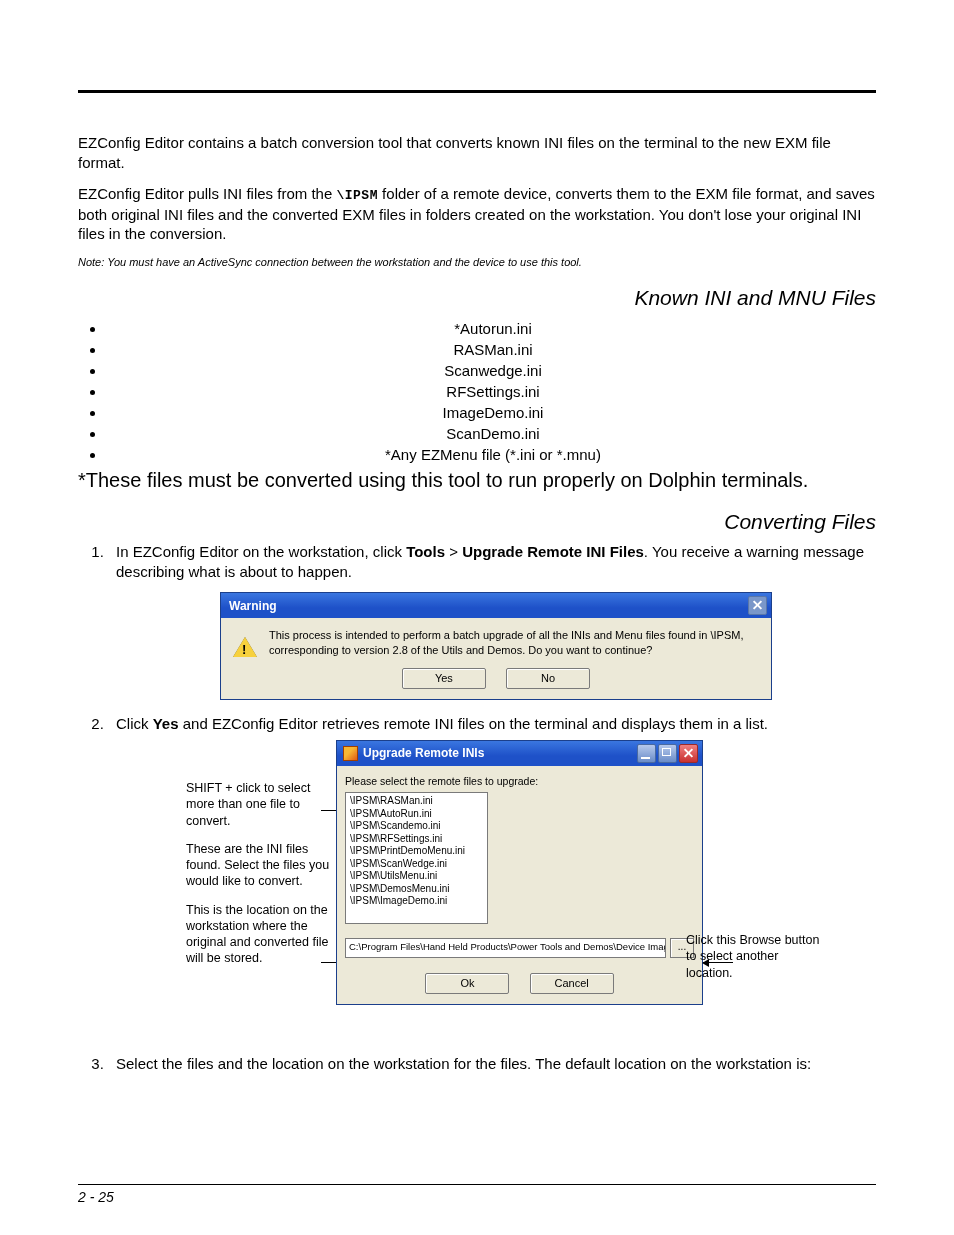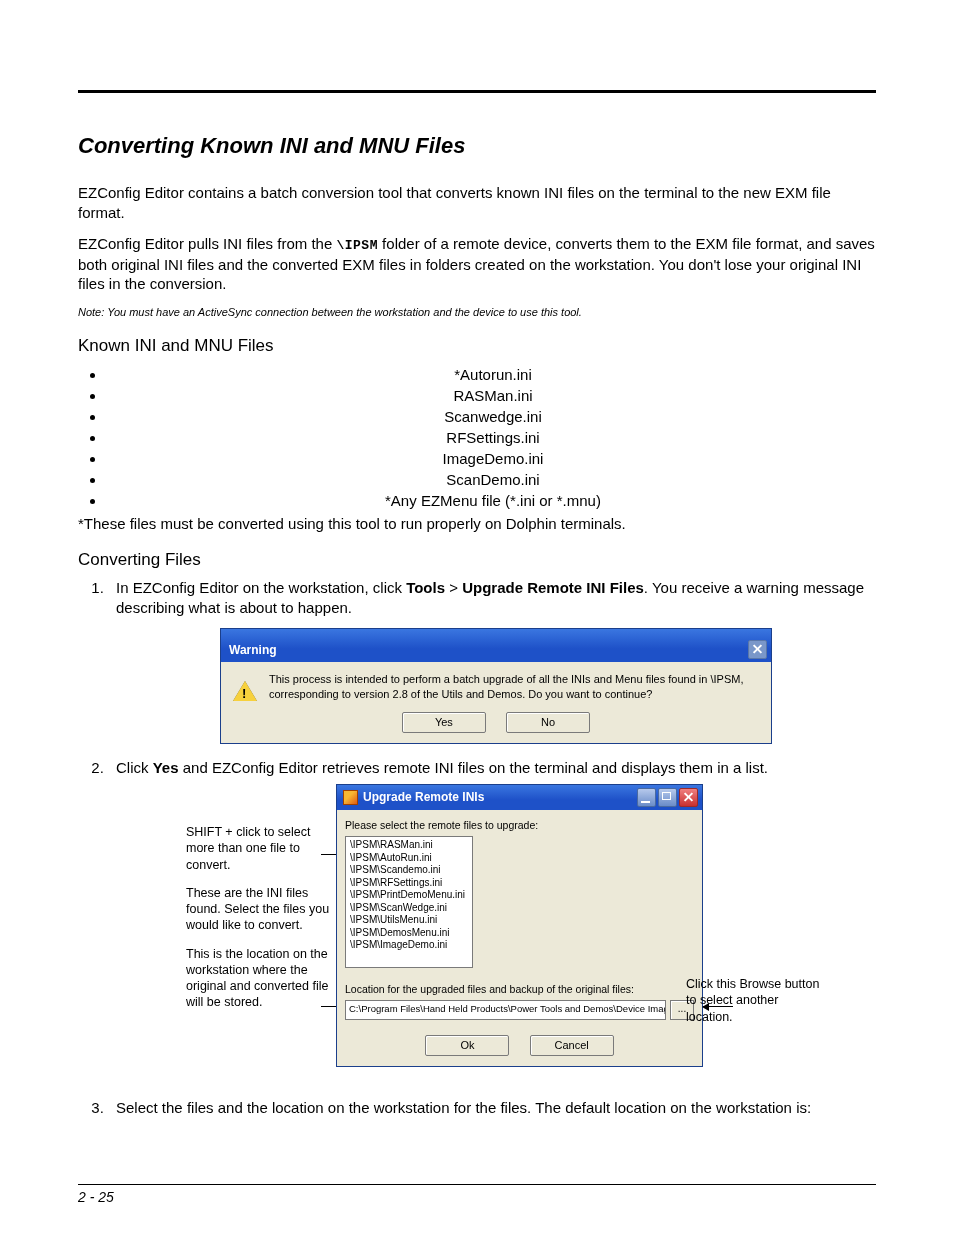--- a/index.html
+++ b/index.html
@@ -37,33 +37,35 @@
     font-size: 13px;
     font-weight: bold;
     letter-spacing: 0.5px;
   }
   p.note {
     font-style: italic;
     font-size: 11px;
     margin: 6px 0 18px 0;
   }
   h2.sub {
+    font-style: italic;
     font-weight: normal;
-    font-size: 17px;
+    font-size: 21px;
     margin: 10px 0 8px 0;
+    text-align: right;
   }
   ul.bullets {
     margin: 0 0 4px 0;
     padding-left: 28px;
     font-size: 15px;
     line-height: 1.4;
   }
   ul.bullets li { padding-left: 4px; text-align: center; }
   p.after-list {
-    font-size: 15px;
+    font-size: 20px;
     margin: 0 0 18px 0;
   }
   ol.steps {
     font-size: 15px;
     line-height: 1.35;
     padding-left: 30px;
     margin: 0;
   }
   ol.steps > li {
     margin-bottom: 14px;
@@ -77,21 +79,21 @@
     border: 1px solid #1b3f8b;
     background: #ece9d8;
     font-family: Tahoma, Arial, sans-serif;
   }
   .titlebar {
     background: linear-gradient(to bottom, #3a76e0, #1e51c8 60%, #1e51c8);
     color: #fff;
     display: flex;
     align-items: center;
     justify-content: space-between;
-    padding: 11px 4px 3px 8px;
+    padding: 3px 4px 3px 8px;
     font-size: 12px;
     font-weight: bold;
   }
   .close-x {
     width: 17px;
     height: 17px;
     background: linear-gradient(to bottom, #f08080, #c83030);
     border: 1px solid #9b2a2a;
     border-radius: 2px;
     position: relative;
@@ -242,21 +244,21 @@
   .dlg-inner {
     padding: 6px 8px 10px 8px;
   }
   .dlg-label {
     font-size: 10.5px;
     margin: 2px 0 4px 0;
   }
   .file-list {
     background: #fff;
     border: 1px solid #7a7a7a;
-    width: 128px;
+    width: 143px;
     height: 132px;
     overflow: hidden;
     padding: 2px 4px;
     box-sizing: border-box;
   }
   .file-list div {
     font-size: 10px;
     line-height: 1.25;
     white-space: nowrap;
   }
@@ -325,21 +327,20 @@
     font-size: 14px;
     padding-top: 4px;
   }
 </style>
 </head>
 <body>
 
 <div class="page">
   <div class="top-rule"></div>
 
-  <h1 class="section-title">Converting Known INI and MNU Files</h1>
 
   <p class="body">EZConfig Editor contains a batch conversion tool that converts known INI files on the terminal to the new EXM file format.</p>
 
   <p class="body">
     <span>EZConfig Editor pulls INI files from the </span><span class="mono">\IPSM</span><span> folder of a remote device, converts them to the EXM file format, and saves both original INI files and the converted EXM files in folders created on the workstation. You don't lose your original INI files in the conversion.</span>
   </p>
 
   <p class="note">Note: You must have an ActiveSync connection between the workstation and the device to use this tool.</p>
 
   <h2 class="sub">Known INI and MNU Files</h2>
@@ -410,21 +411,20 @@
               <div>\IPSM\AutoRun.ini</div>
               <div>\IPSM\Scandemo.ini</div>
               <div>\IPSM\RFSettings.ini</div>
               <div>\IPSM\PrintDemoMenu.ini</div>
               <div>\IPSM\ScanWedge.ini</div>
               <div>\IPSM\UtilsMenu.ini</div>
               <div>\IPSM\DemosMenu.ini</div>
               <div>\IPSM\ImageDemo.ini</div>
             </div>
             <div class="loc-row">
-              <div class="dlg-label">Location for the upgraded files and backup of the original files:</div>
               <div class="loc-input-row">
                 <div class="loc-input">C:\Program Files\Hand Held Products\Power Tools and Demos\Device Image\C</div>
                 <div class="browse-btn">...</div>
               </div>
             </div>
             <div class="dlg-btns">
               <span class="win-btn">Ok</span>
               <span class="win-btn">Cancel</span>
             </div>
           </div>

